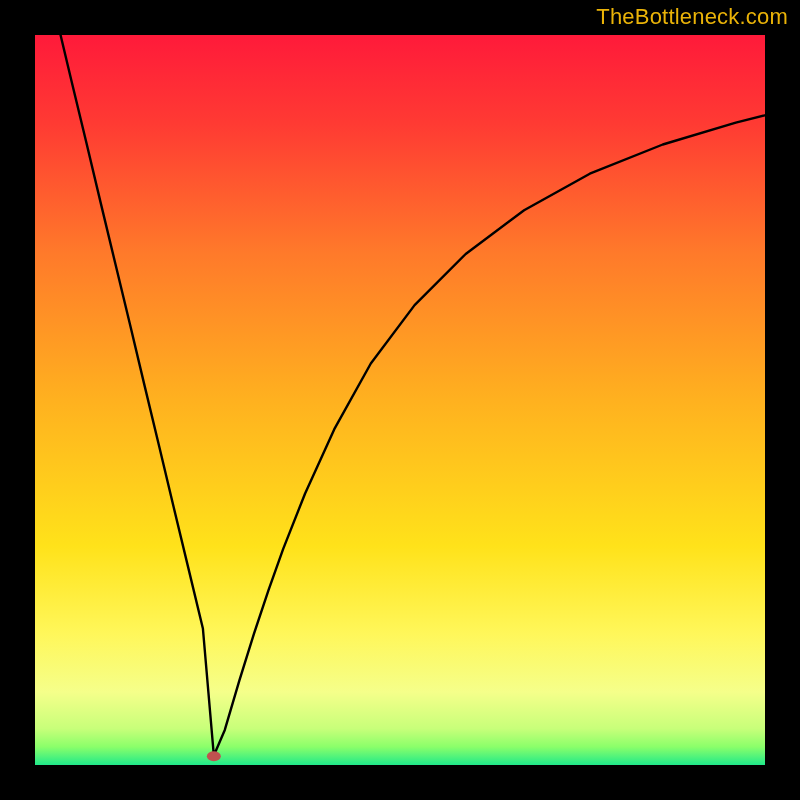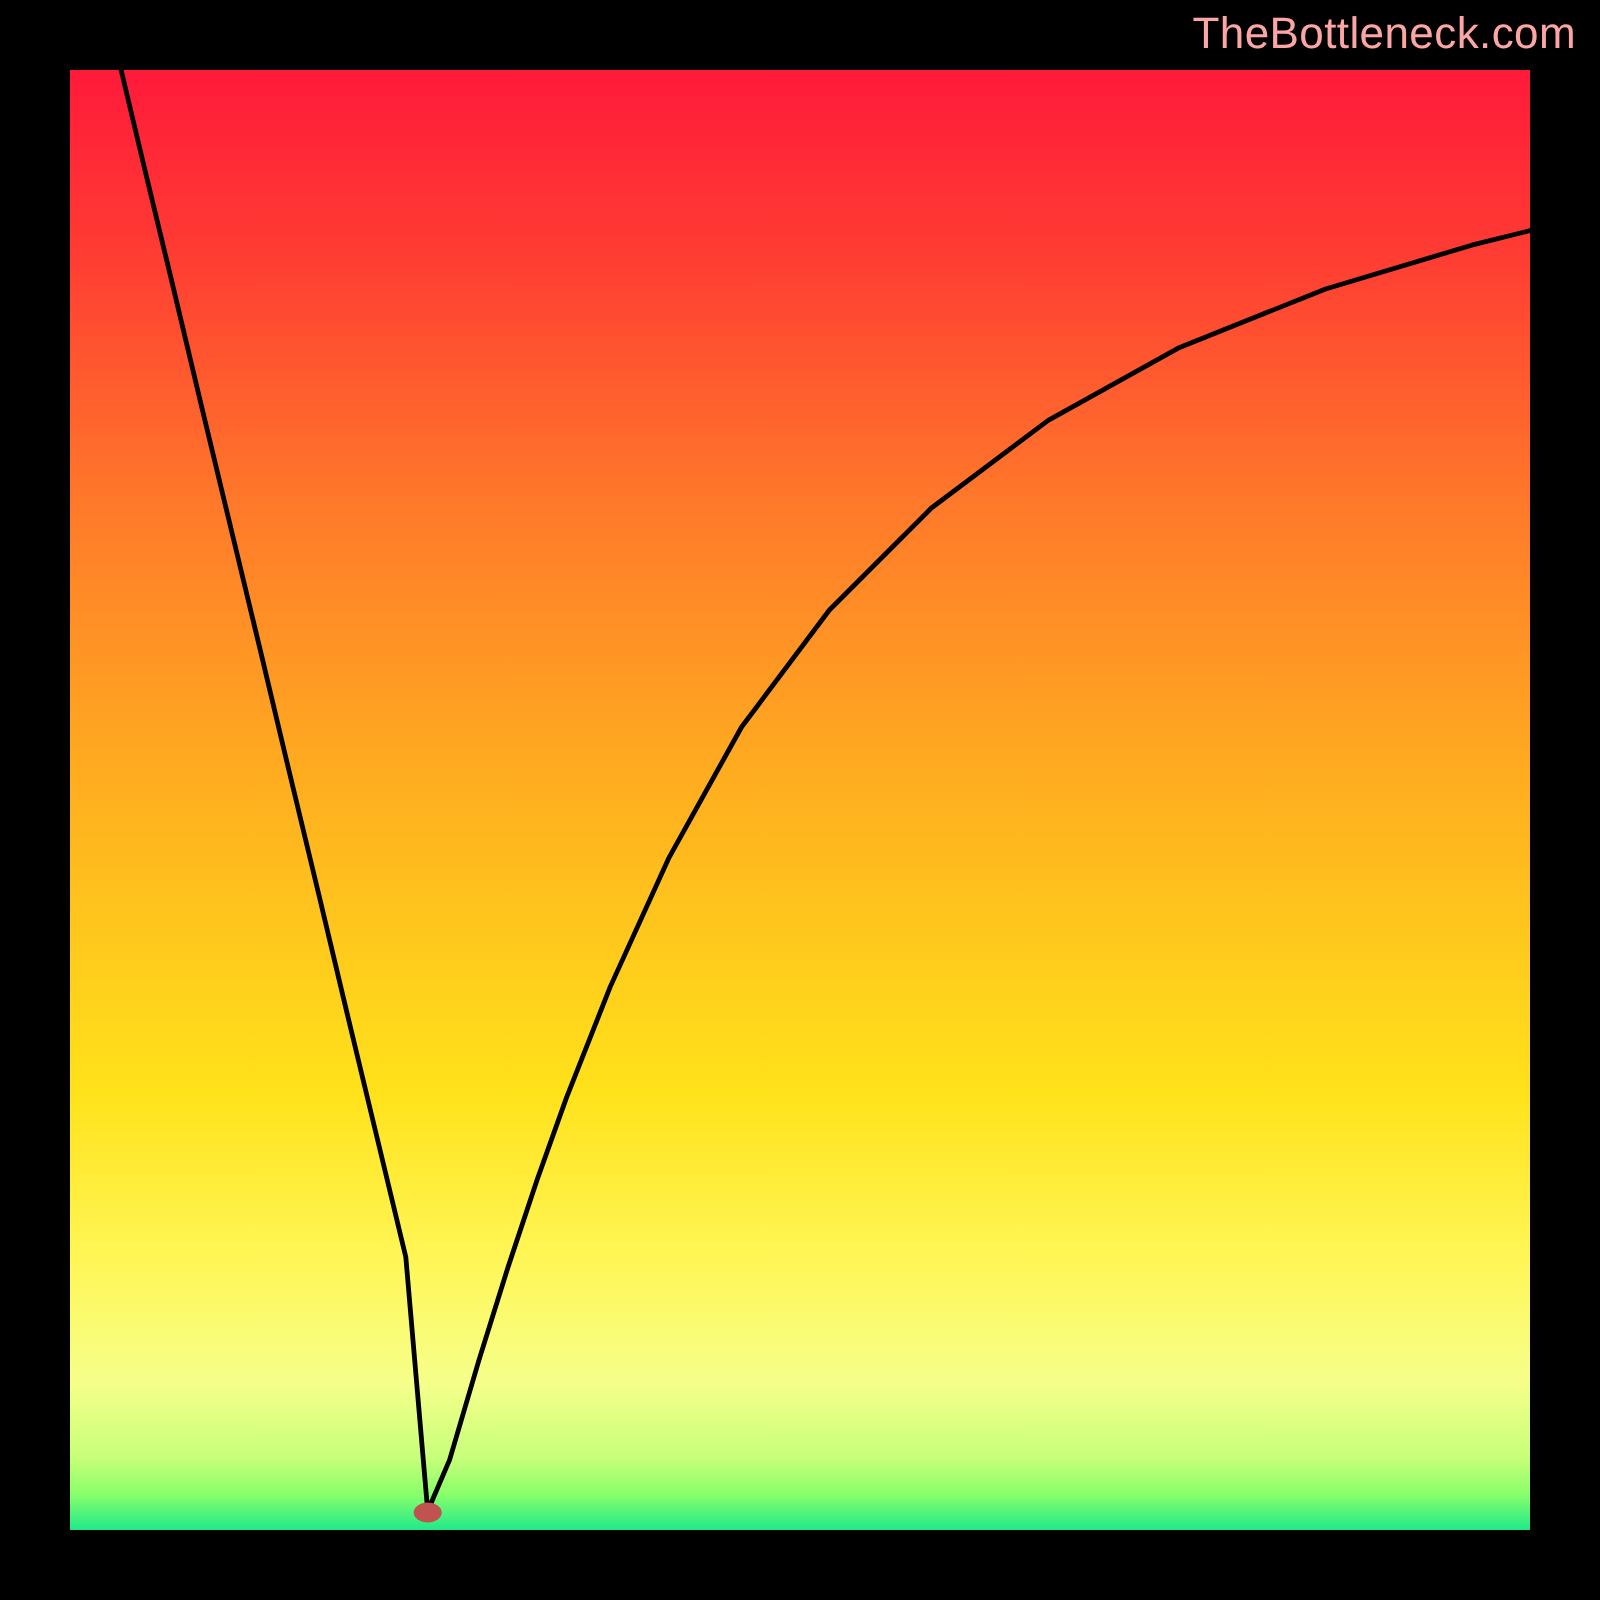--- a/index.html
+++ b/index.html
@@ -14,21 +14,21 @@
   .frame {
     position: relative;
     width: 800px;
     height: 800px;
     background: #000;
   }
   .attribution {
     position: absolute;
     top: 4px;
     right: 12px;
-    color: #fca5a5;
+    color: #eab308;
     font-size: 22px;
     font-weight: 400;
     letter-spacing: 0.2px;
     z-index: 10;
     user-select: none;
   }
   .plot-area {
     position: absolute;
     left: 35px;
     top: 35px;

